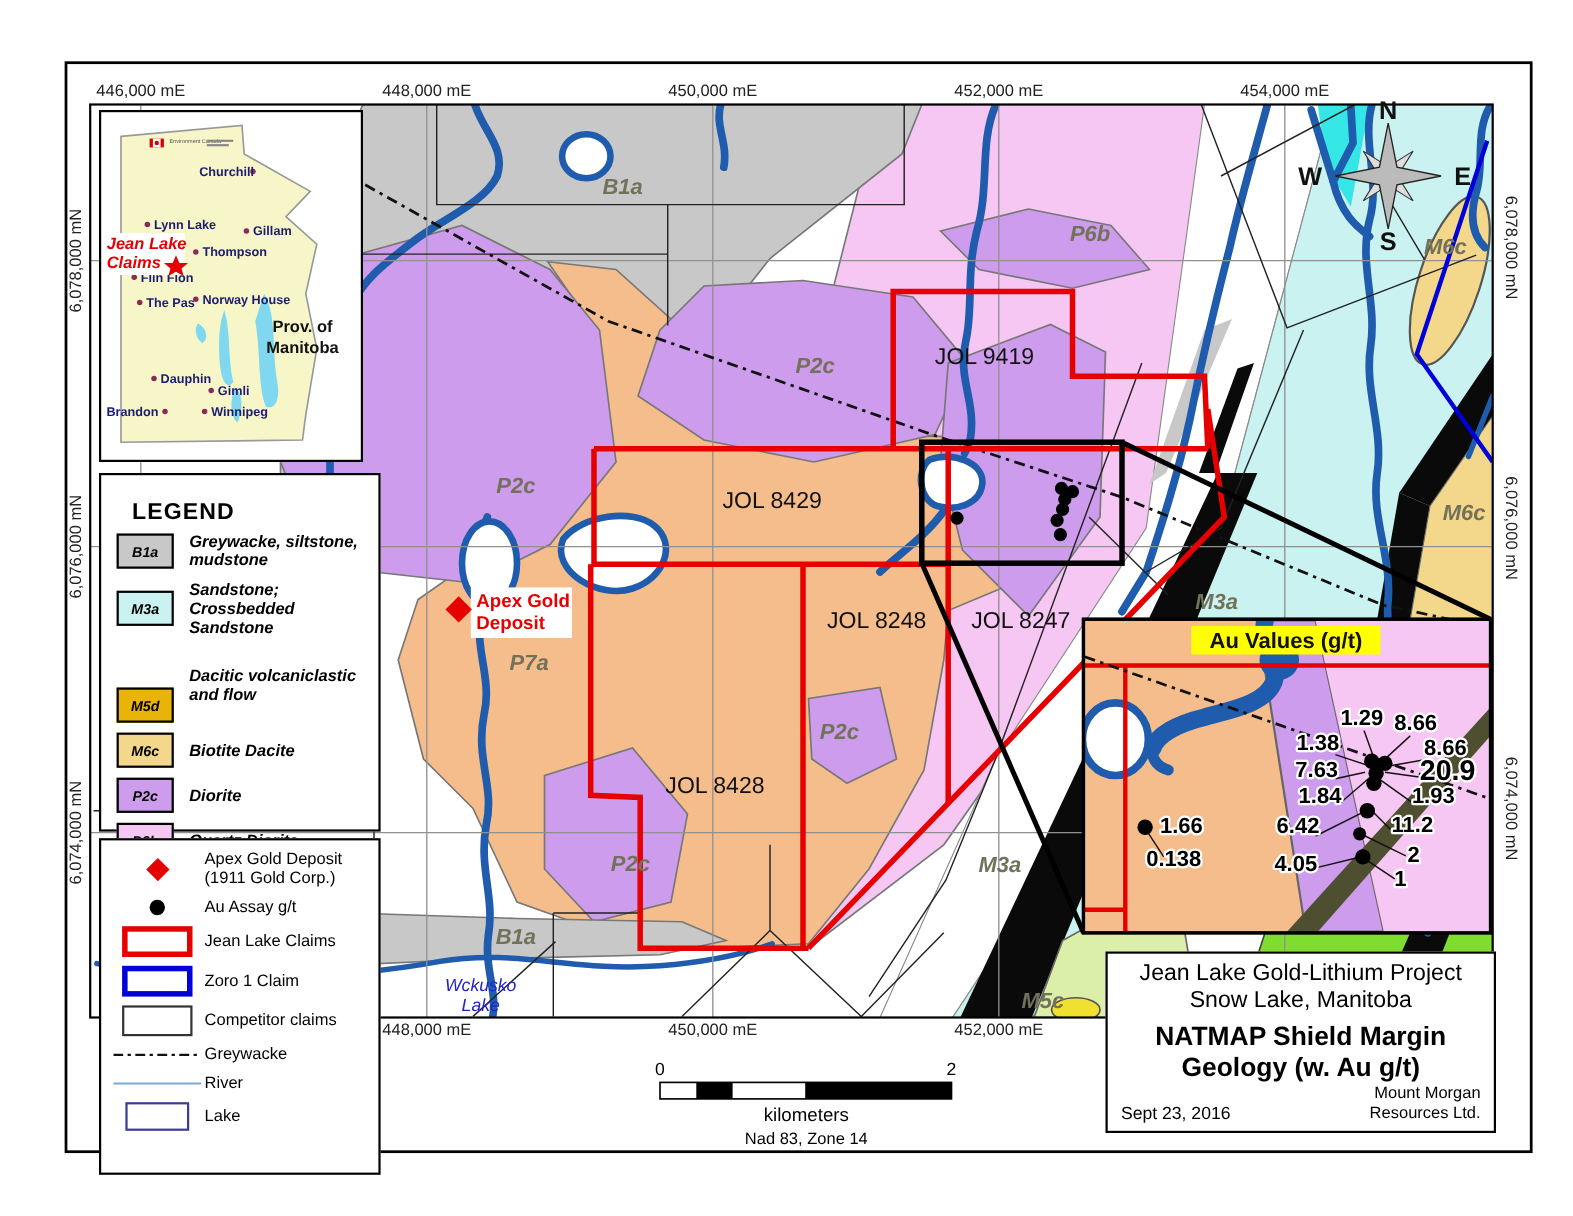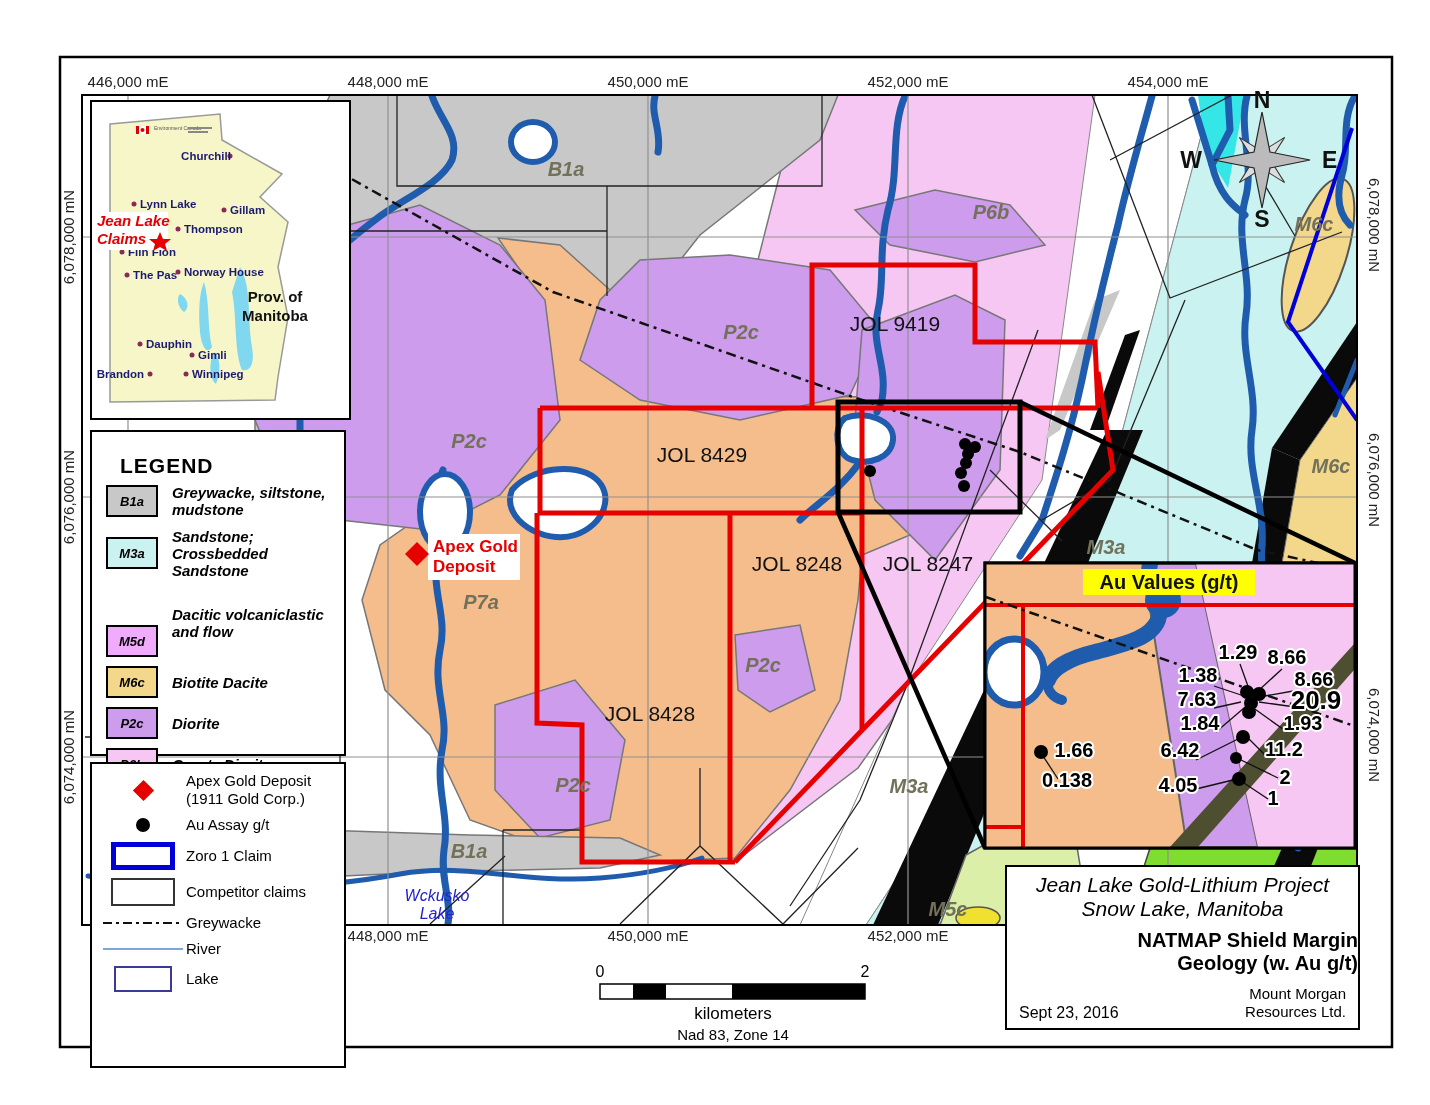--- a/index.html
+++ b/index.html
@@ -21,24 +21,24 @@
   .symbols-box { left:90px; top:762px; width:256px; height:306px; padding:8px 8px; }
   .sym-row { display:flex; align-items:center; margin-bottom:8px; }
   .sym-icon { width:86px; display:flex; align-items:center; justify-content:center; flex:none; }
   .sym-lab { font-size:15px; line-height:1.2; }
   .diamond { width:15px; height:15px; background:#e60000; transform:rotate(45deg); }
   .dot { width:14px; height:14px; border-radius:50%; background:#000; }
   .rect-red { width:64px; height:28px; border:5px solid #e60000; box-sizing:border-box; }
   .rect-blue { width:64px; height:28px; border:5px solid #0000d8; box-sizing:border-box; }
   .rect-black { width:64px; height:28px; border:2px solid #333; box-sizing:border-box; }
   .rect-lake { width:58px; height:26px; border:2px solid #3a3a99; box-sizing:border-box; }
-  .manitoba { left:90px; top:100px; width:261px; height:320px; }
+  .manitoba { left:90px; top:100px; width:240px; height:320px; }
   .titleblock { left:1005px; top:865px; width:355px; height:165px; text-align:center; padding-top:6px; }
-  .tb-l1 { font-size:21px;font-style:italic; }
-  .tb-l3 { font-size:20px; font-weight:bold; margin-top:8px;text-align:right; }
+  .tb-l1 { font-size:21px; }
+  .tb-l3 { font-size:24px; font-weight:bold; margin-top:8px; }
   .tb-bottom { position:absolute; bottom:6px; left:12px; right:12px; display:flex;
                justify-content:space-between; align-items:flex-end; }
   .tb-date { font-size:16px; }
   .tb-co { font-size:15px; text-align:right; line-height:1.25; }
 </style>
 </head>
 <body>
 
 <div class="canvas">
 
@@ -390,21 +390,21 @@
     <div class="swatch" style="background-color: rgb(200, 200, 200);">B1a</div>
     <div class="legend-lab pre">Greywacke, siltstone,
 mudstone</div>
   </div>
   <div class="legend-row">
     <div class="swatch" style="background-color: rgb(201, 242, 240);">M3a</div>
     <div class="legend-lab pre">Sandstone;
 Crossbedded Sandstone</div>
   </div>
   <div class="legend-row">
-    <div class="swatch" style="background-color: #f0abfc; margin-top: 37px;">M5d</div>
+    <div class="swatch" style="background-color: #eab308; margin-top: 37px;">M5d</div>
     <div class="legend-lab pre">Dacitic volcaniclastic
 and flow</div>
   </div>
   <div class="legend-row">
     <div class="swatch" style="background-color: rgb(243, 215, 138);">M6c</div>
     <div class="legend-lab">Biotite Dacite</div>
   </div>
   <div class="legend-row">
     <div class="swatch" style="background-color: rgb(205, 156, 236);">P2c</div>
     <div class="legend-lab">Diorite</div>
@@ -426,20 +426,26 @@
           <div class="diamond"></div>
         </div>
     <div class="sym-lab pre">Apex Gold Deposit
 (1911 Gold Corp.)</div>
   </div>
   <div class="sym-row">
     <div class="sym-icon">
           <div class="dot"></div>
         </div>
     <div class="sym-lab">Au Assay g/t</div>
+  </div>
+  <div class="sym-row">
+    <div class="sym-icon">
+          <div class="rect-red"></div>
+        </div>
+    <div class="sym-lab">Jean Lake Claims</div>
   </div>
   <div class="sym-row">
     <div class="sym-icon">
           <div class="rect-blue"></div>
         </div>
     <div class="sym-lab">Zoro 1 Claim</div>
   </div>
   <div class="sym-row">
     <div class="sym-icon">
           <div class="rect-black"></div>

